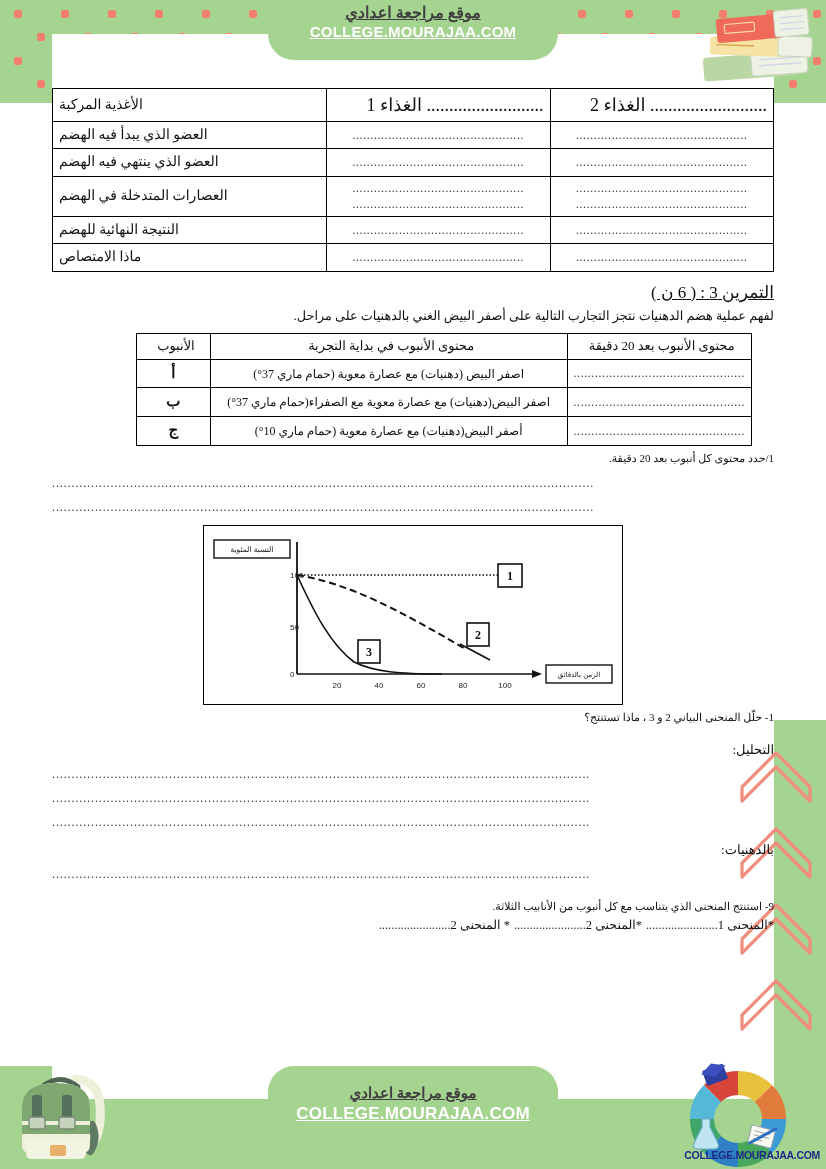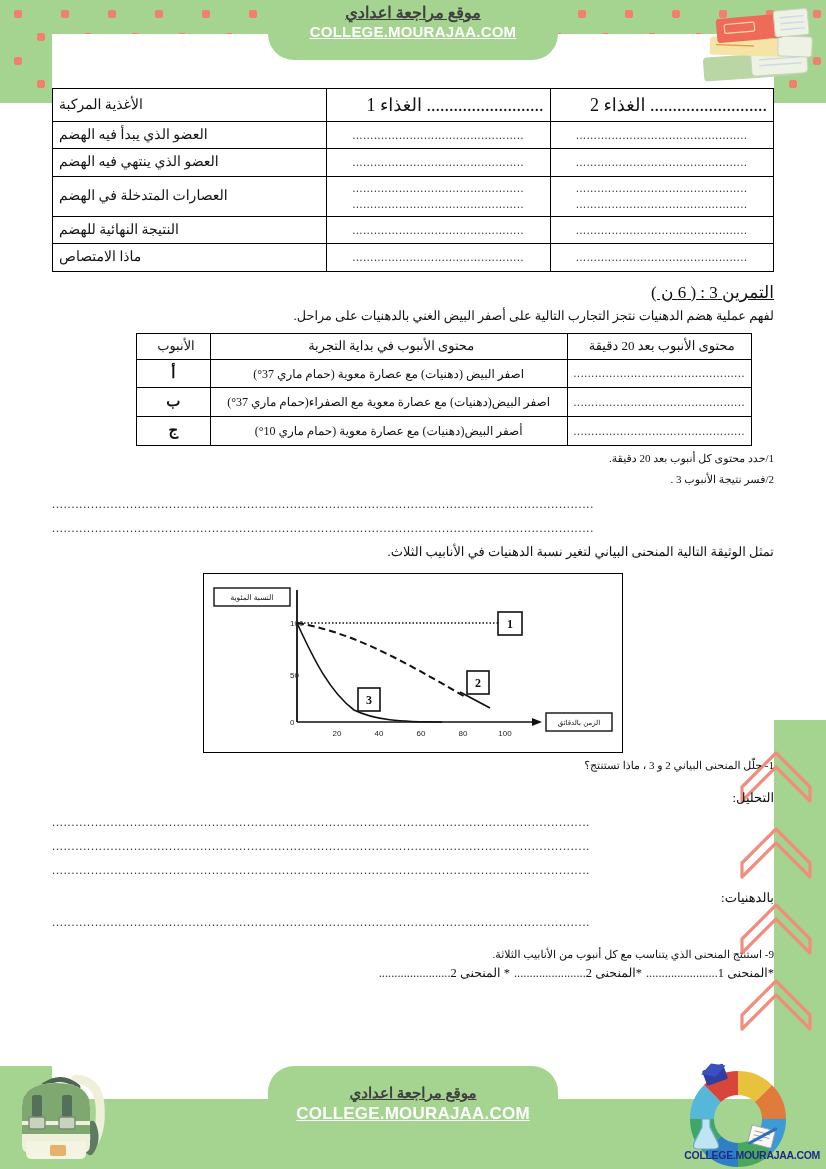--- a/index.html
+++ b/index.html
@@ -425,25 +425,23 @@
               <span class="dots-wide">................................................</span>
             </td>
           <td class="exp">أصفر البيض(دهنيات)  مع عصارة معوية (حمام ماري 10°)</td>
           <td class="tube">ج</td>
         </tr>
       </tbody>
     </table>
   </div>
 
   <div class="q-line">1/حدد محتوى كل أنبوب بعد 20 دقيقة.</div>
-  <div class="q-line">2/فسر نتيجة الأنبوب 3 .</div>
   <div class="dot-rule">...........................................................................................................................................</div>
   <div class="dot-rule">...........................................................................................................................................</div>
 
-  <div class="para">تمثل الوثيقة التالية المنحنى البياني لتغير نسبة الدهنيات في الأنابيب الثلاث.</div>
 
   <div class="chart-frame">
     <svg viewBox="0 0 420 180" width="420" height="180" aria-hidden="true">
 
       <line x1="95" y1="16" x2="95" y2="148" stroke="#111" stroke-width="1.8"></line>
 
       <line x1="95" y1="148" x2="330" y2="148" stroke="#111" stroke-width="1.5"></line>
       <polygon points="330,144 340,148 330,152" fill="#111"></polygon>
 
       <text x="88" y="52" font-family="Liberation Sans, sans-serif" font-size="8" text-anchor="end" fill="#222">100</text>

